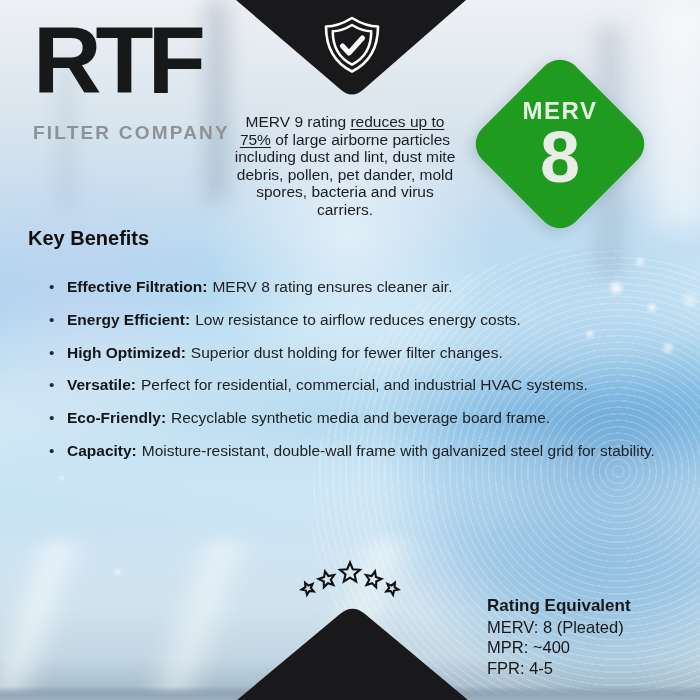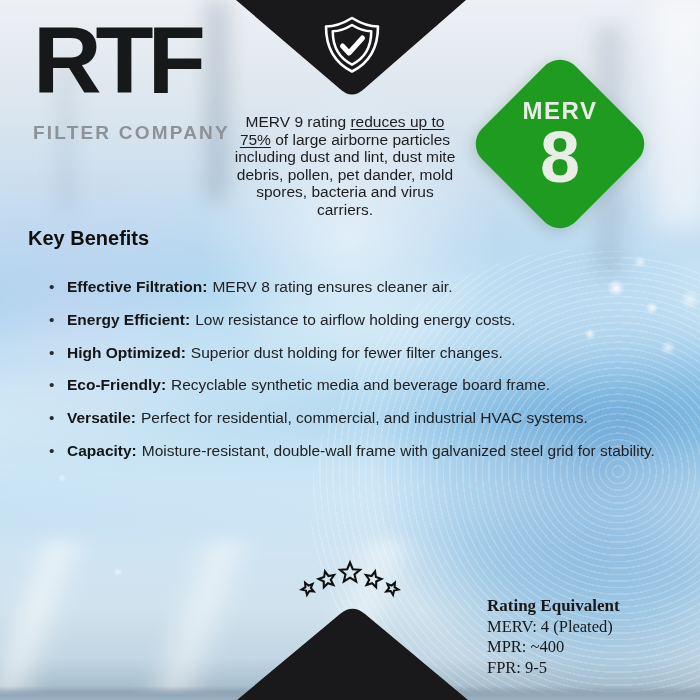--- a/index.html
+++ b/index.html
@@ -87,21 +87,21 @@
   .merv-value{font-size:72px;font-weight:bold;line-height:66px;}
   
   .kb-heading{position:absolute;left:28px;top:227px;font-size:20px;font-weight:bold;color:#101010;}
   .benefits{position:absolute;left:36px;top:262px;width:622px;list-style:none;margin:9px;padding:0;}
   .benefits li{position:relative;padding-left:22px;font-size:15.5px;line-height:32.8px;color:#212225;}
   .benefits li::before{content:"\2022";position:absolute;left:4px;top:0;color:#2a2b2e;}
   .b-bold{font-weight:bold;color:#141517;margin-right:5px;}
   
   .stars{position:absolute;left:288px;top:556px;width:124px;height:48px;}
   .tri-bottom{position:absolute;left:0;bottom:0;width:700px;height:100px;}
-  .rating{position:absolute;left:487px;top:596px;font-size:16.5px;line-height:20.5px;color:#17181a;font-family:Liberation Serif, serif;}
+  .rating{position:absolute;left:487px;top:596px;font-size:16.5px;line-height:20.5px;color:#17181a;}
   .rating-heading{font-weight:bold;font-size:17px;}
 </style>
 </head>
 <body>
 
 <div class="canvas">
 
   <div class="bg"></div>
   <div class="lavender"></div>
   <div class="blue-right"></div>
@@ -138,42 +138,42 @@
   <div class="diamond">
     <div class="diamond-inner">
       <div class="merv-label">MERV</div>
       <div class="merv-value">8</div>
     </div>
   </div>
 
   <div class="kb-heading">Key Benefits</div>
   <ul class="benefits">
     <li><span class="b-bold">Effective Filtration:</span><span>MERV 8 rating ensures cleaner air.</span></li>
-    <li><span class="b-bold">Energy Efficient:</span><span>Low resistance to airflow holding energy costs.</span></li>
+    <li><span class="b-bold">Energy Efficient:</span><span>Low resistance to airflow reduces energy costs.</span></li>
     <li><span class="b-bold">High Optimized:</span><span>Superior dust holding for fewer filter changes.</span></li>
+    <li><span class="b-bold">Versatile:</span><span>Perfect for residential, commercial, and industrial HVAC systems.</span></li>
     <li><span class="b-bold">Eco-Friendly:</span><span>Recyclable synthetic media and beverage board frame.</span></li>
-    <li><span class="b-bold">Versatile:</span><span>Perfect for residential, commercial, and industrial HVAC systems.</span></li>
     <li><span class="b-bold">Capacity:</span><span>Moisture-resistant, double-wall frame with galvanized steel grid for stability.</span></li>
   </ul>
 
   <svg class="stars" viewBox="0 0 124 48" xmlns="http://www.w3.org/2000/svg">
     <defs>
       <path id="star" d="M0,-10 L2.64,-3.64 L9.51,-3.09 L4.28,1.39 L5.88,8.09 L0,4.5 L-5.88,8.09 L-4.28,1.39 L-9.51,-3.09 L-2.64,-3.64 Z" fill="none" stroke="#101010" stroke-width="2.1" vector-effect="non-scaling-stroke"></path>
     </defs>
     <use href="#star" transform="translate(62,17) scale(1.05)"></use>
     <use href="#star" transform="translate(39,23.5) rotate(-14) scale(0.84)"></use>
     <use href="#star" transform="translate(85,23.5) rotate(14) scale(0.84)"></use>
     <use href="#star" transform="translate(20,32.5) rotate(-27) scale(0.64)"></use>
     <use href="#star" transform="translate(104,32.5) rotate(27) scale(0.64)"></use>
   </svg>
 
   <svg class="tri-bottom" viewBox="0 0 700 100" xmlns="http://www.w3.org/2000/svg">
     <path d="M237 100 L340 14 Q352.5 3.5 365 14 L468 100 Z" fill="#19191b"></path>
   </svg>
 
   <div class="rating">
     <div class="rating-heading">Rating Equivalent</div>
-    <div>MERV: 4 (Pleated)</div>
+    <div>MERV: 8 (Pleated)</div>
     <div>MPR: ~400</div>
-    <div>FPR: 9-5</div>
+    <div>FPR: 4-5</div>
   </div>
 
 </div>
 
 </body></html>

